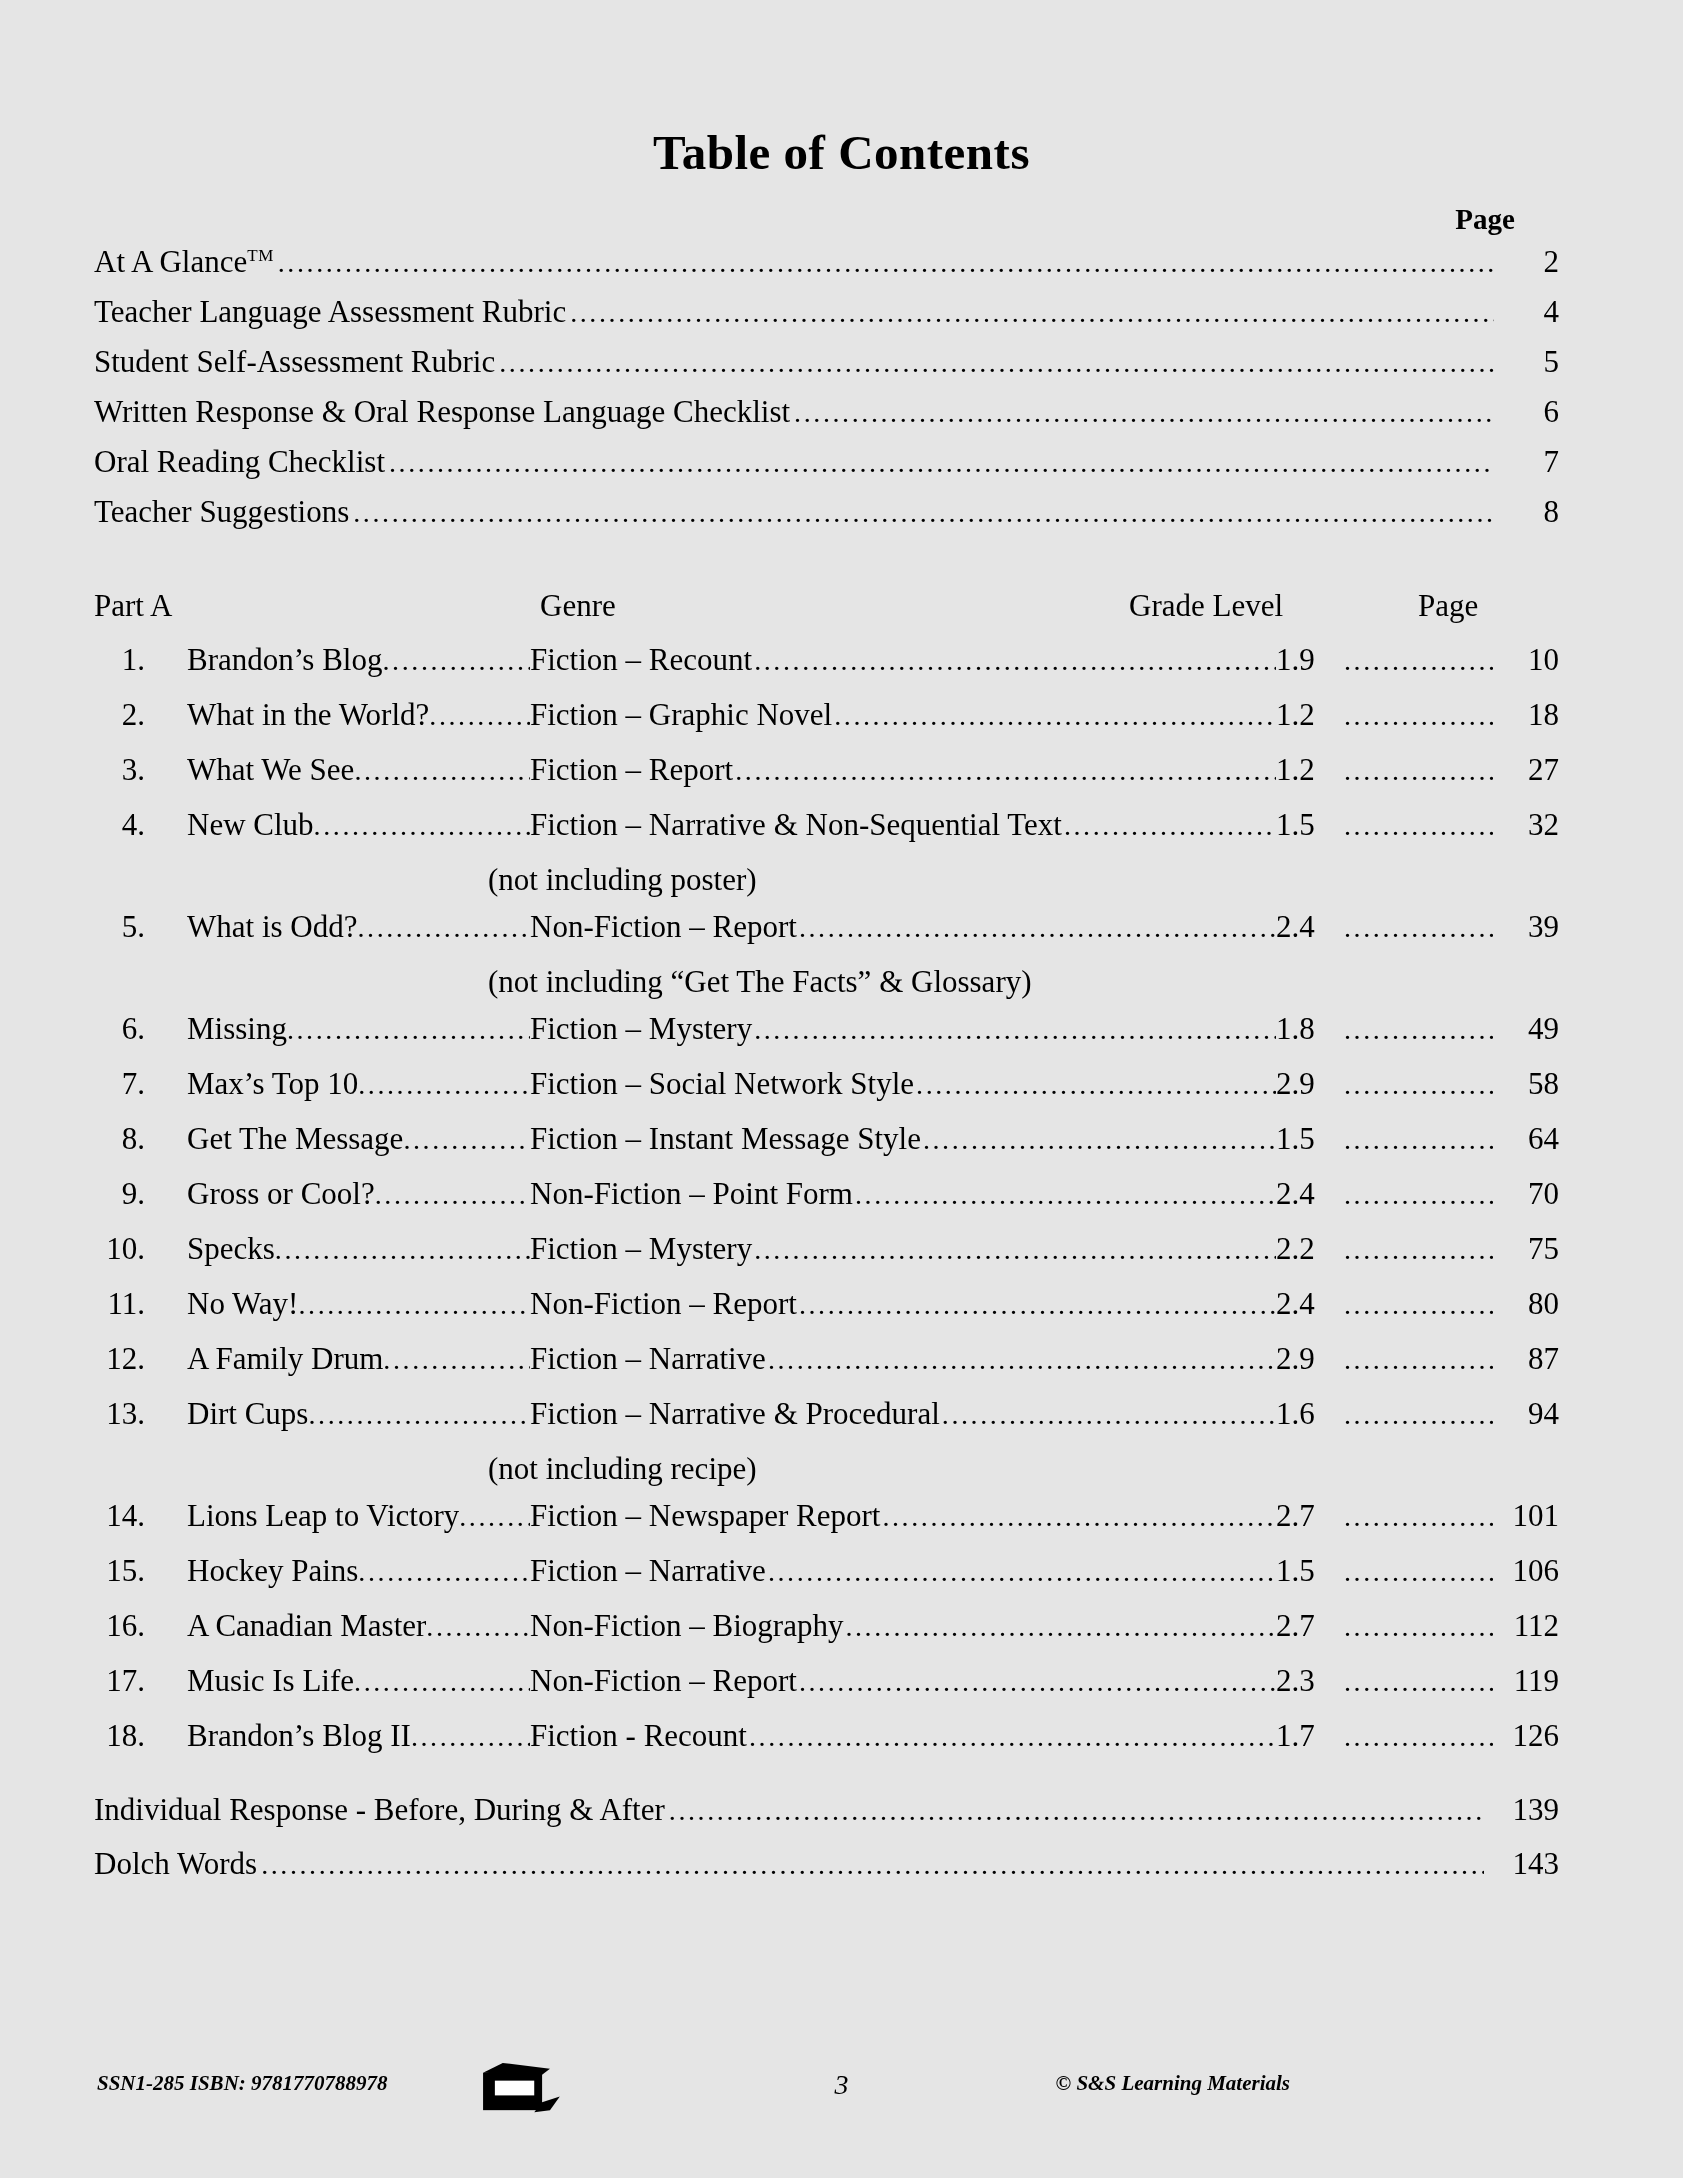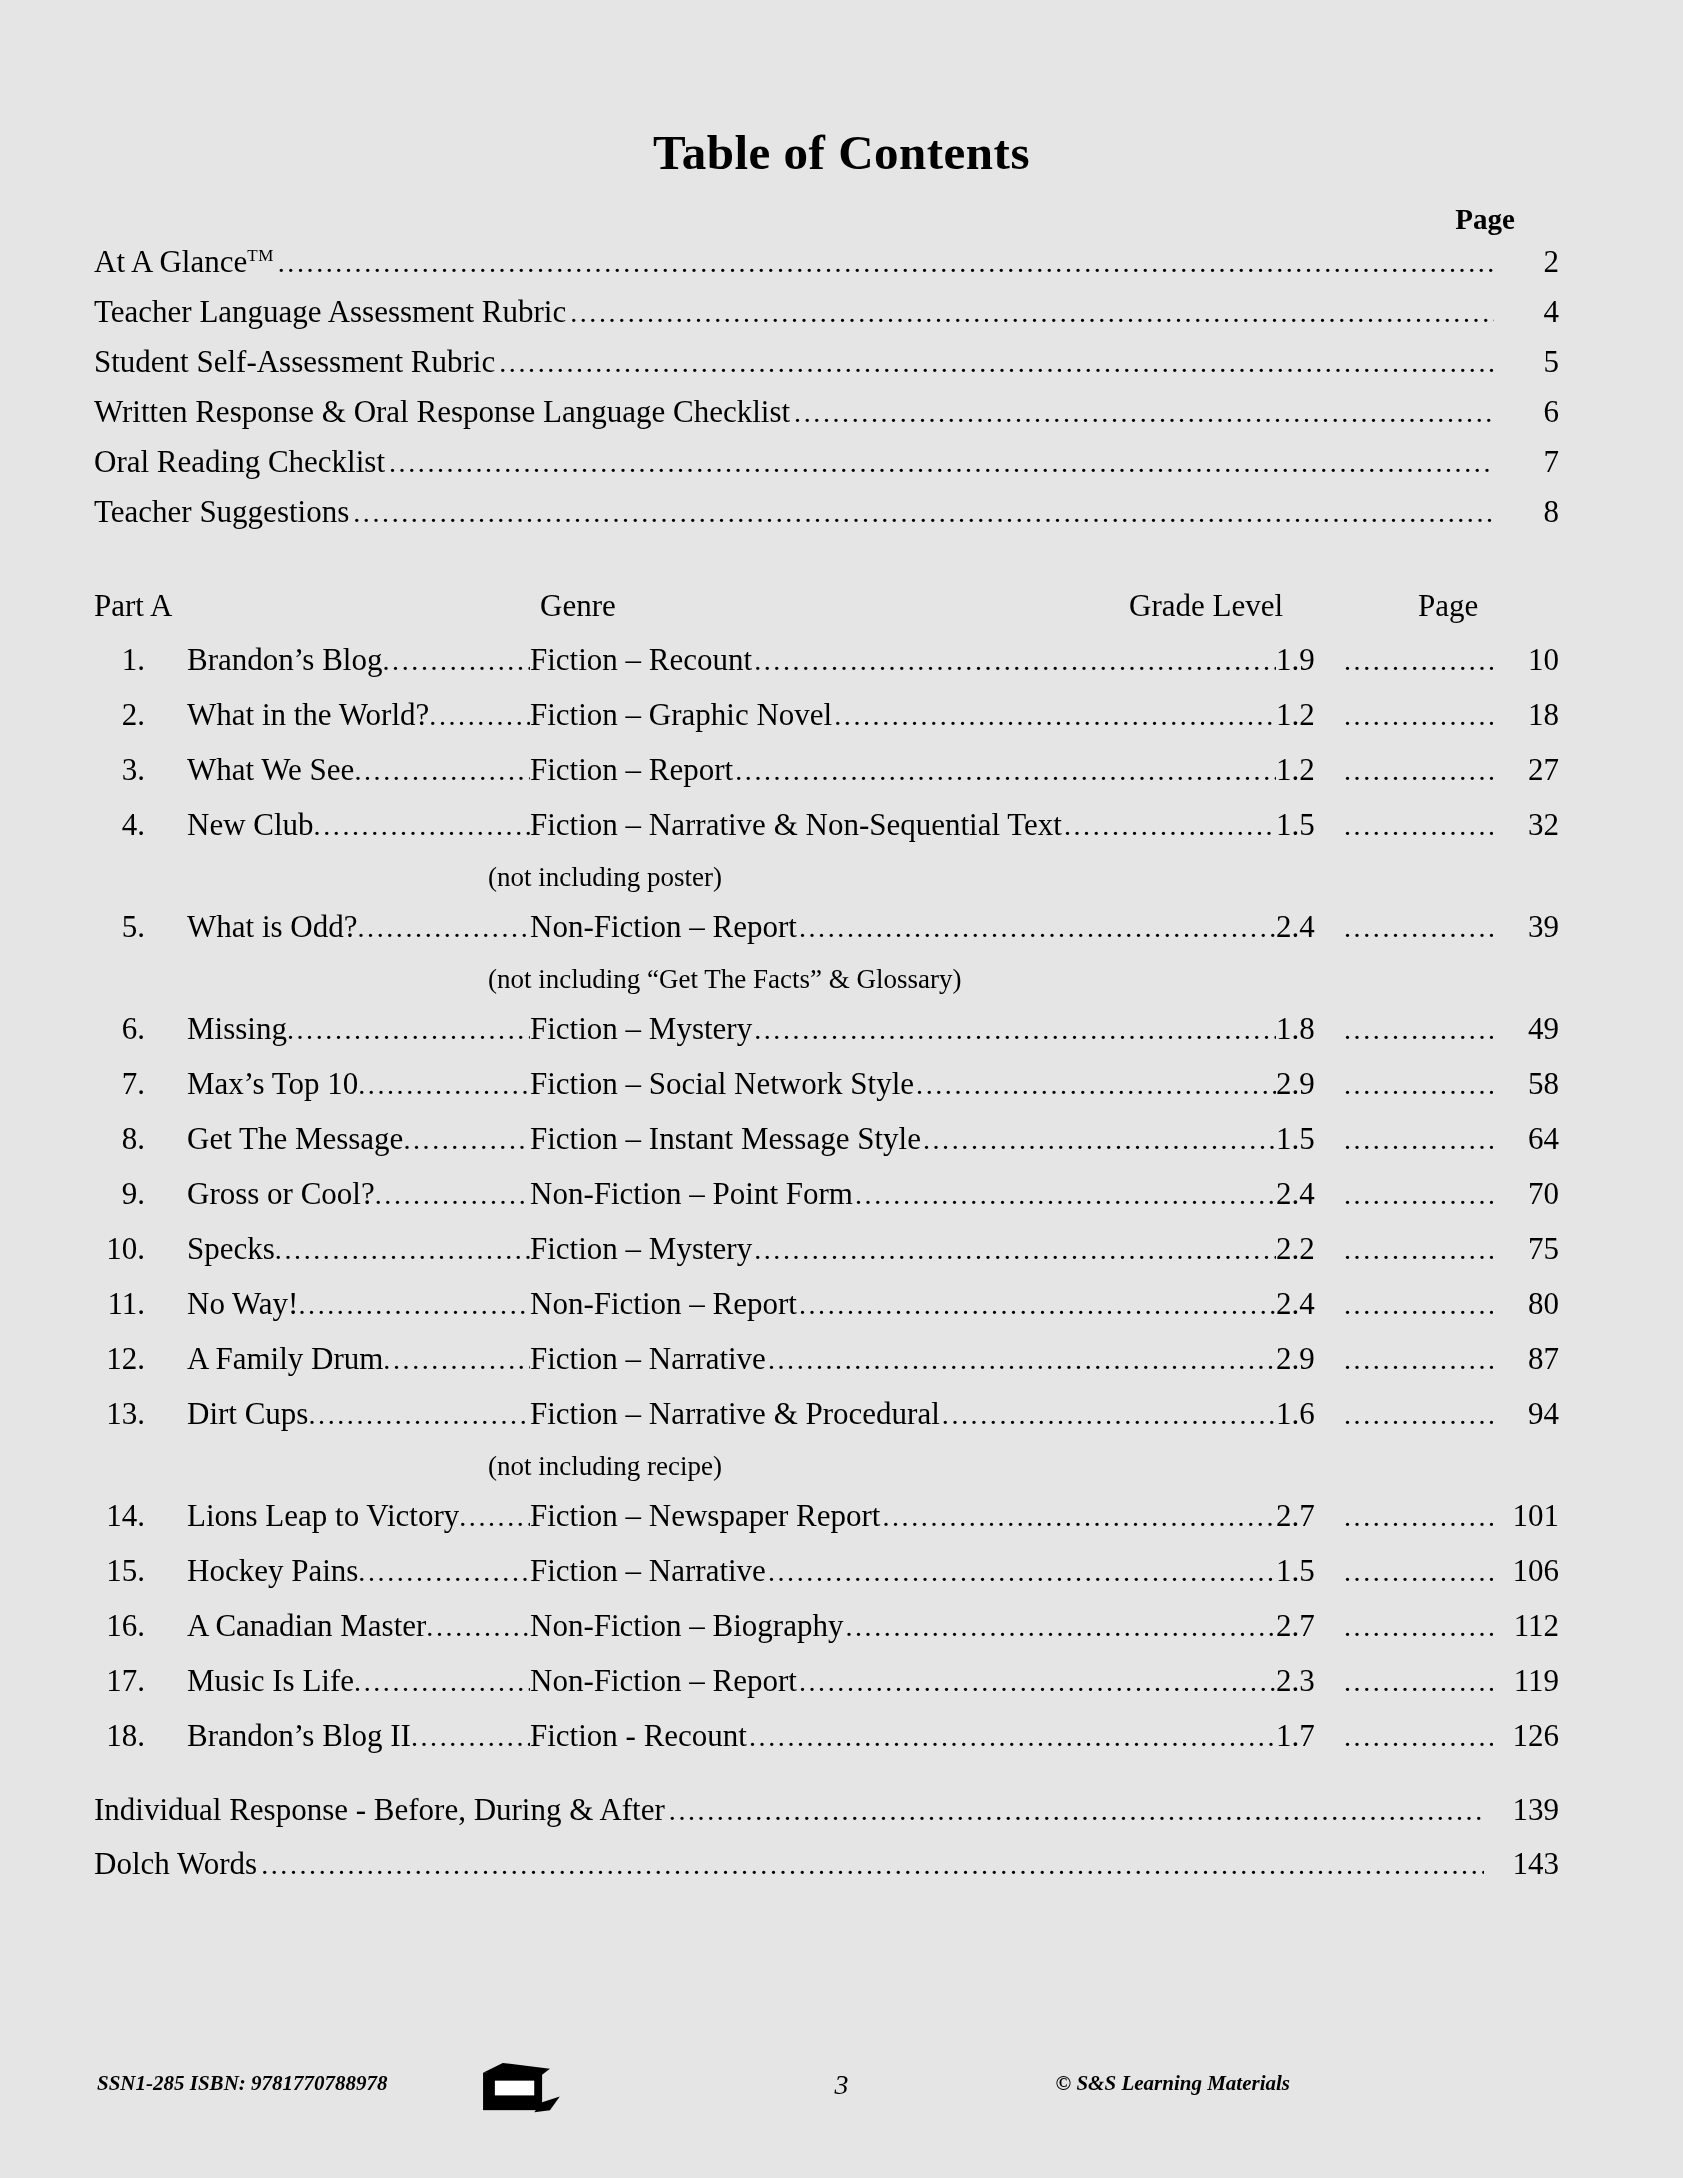--- a/index.html
+++ b/index.html
@@ -176,21 +176,21 @@
   .e-dots3::before {
     content: "..............................................................";
   }
   .e-page {
     flex: 0 0 61px;
     text-align: right;
   }
   .e-note {
     margin-left: 394px;
     height: 47px;
-    font-size: 27px;
+    font-size: 31px;
     white-space: nowrap;
   }
 
   
   .back {
     position: absolute;
     top: 1792px;
     left: 94px;
     width: 1465px;
     font-size: 31px;

